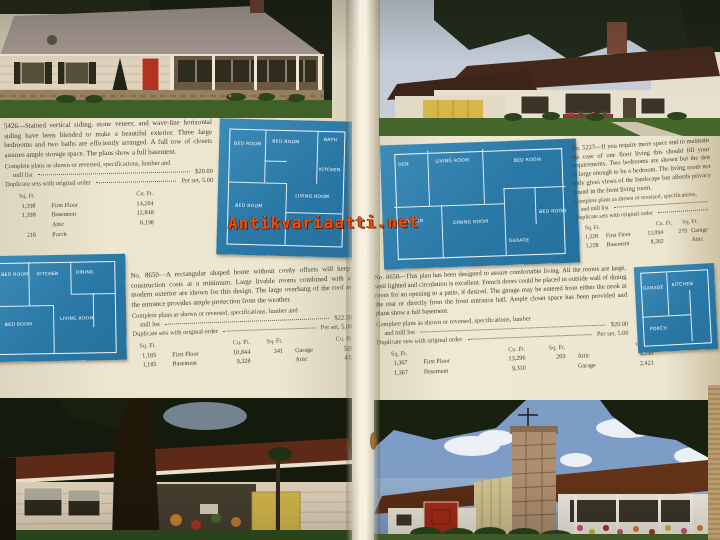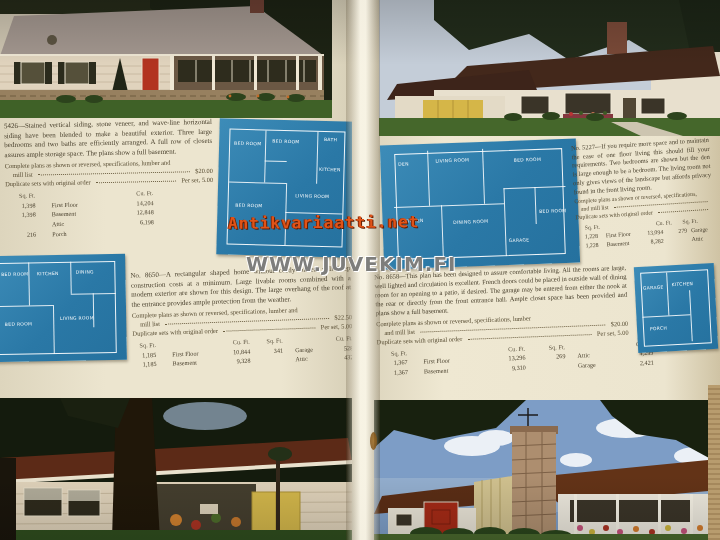--- a/index.html
+++ b/index.html
@@ -491,14 +491,13 @@
       <rect x="0" y="134" width="346" height="6" fill="#49682d"></rect>
     </svg>
   </div>
 
   <div class="fold"></div>
   <div class="book-edge"></div>
   <div class="spot"></div>
   <div class="shade"></div>
 
   <div id="wm-antik">Antikvariaatti.net</div>
-  <div id="wm-juvekim">WWW.JUVEKIM.FI</div>
 </div>
 
 </body></html>

